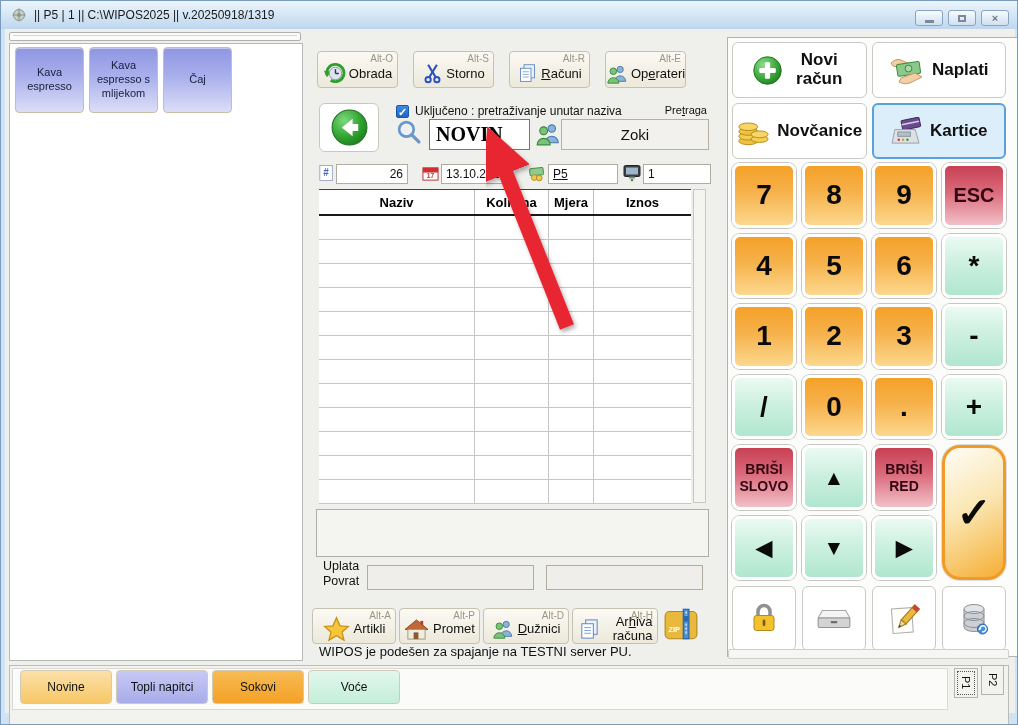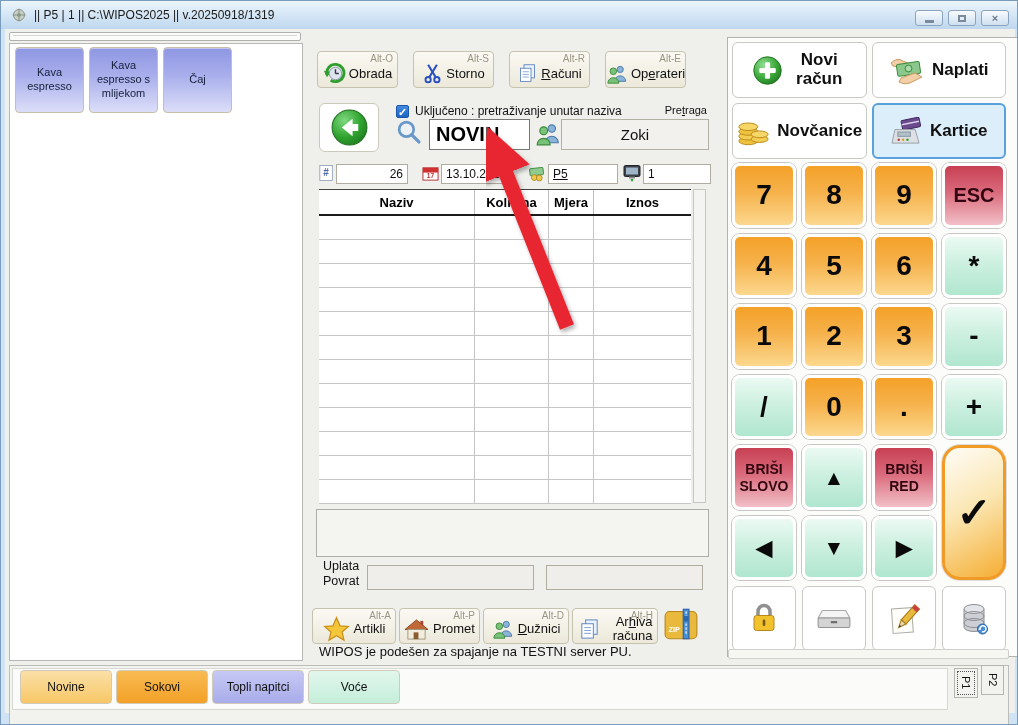--- a/index.html
+++ b/index.html
@@ -30,21 +30,21 @@
   .tb-btn .lbl{font-size:13px;color:#111;}
   .tb-btn svg{flex:none;}
 
   .chk-row{position:absolute;left:395px;top:103px;display:flex;align-items:center;gap:6px;}
   .checkbox{width:13px;height:13px;background:linear-gradient(#3f8ae0,#1e66c4);border:1px solid #1a56a8;border-radius:2px;color:#fff;font-size:11px;line-height:12px;text-align:center;font-weight:bold;}
   .chk-label{font-size:12px;color:#111;}
   .pretraga{position:absolute;left:648px;top:103px;width:58px;font-size:11px;text-align:right;color:#111;}
 
   .back-btn{position:absolute;left:318px;top:102px;width:60px;height:49px;background:#fff;border:1px solid #ccc8ba;border-radius:6px;display:flex;align-items:center;justify-content:center;}
   .magnifier{position:absolute;left:394px;top:117px;}
-  .search-input{position:absolute;left:428px;top:118px;width:101px;height:31px;border:1px solid #777;background:#fff;font-weight:bold;font-size:20px;padding:0 6px;font-family:Liberation Sans, sans-serif;color:#000;}
+  .search-input{position:absolute;left:428px;top:118px;width:101px;height:31px;border:1px solid #777;background:#fff;font-weight:bold;font-size:20px;padding:0 6px;font-family:Liberation Serif, serif;color:#000;}
   .people-sm{position:absolute;left:534px;top:120px;}
   .operator-field{position:absolute;left:560px;top:118px;width:148px;height:31px;background:#f2f1ee;border:1px solid #b4b0a4;display:flex;align-items:center;justify-content:center;font-size:15px;color:#111;}
 
   .info-ic{position:absolute;}
   .info-field{position:absolute;height:20px;background:#fff;border:1px solid #b0aca0;font-size:12px;display:flex;align-items:center;padding:0 4px;color:#111;}
   .ra{justify-content:flex-end;}
 
   .rtable{position:absolute;left:318px;top:188px;width:372px;border-top:1px solid #444;}
   .thead{display:flex;height:26px;border-bottom:2px solid #1a1a1a;background:#fff;}
   .thc{font-weight:bold;font-size:13px;display:flex;align-items:center;justify-content:center;border-right:1px solid #bdbdbd;color:#000;}
@@ -513,25 +513,25 @@
     </div>
   </div>
   <div class="rp-bottom-strip"></div>
 
   <div class="bottom-bar">
     <div class="tab-page"></div>
     <div class="cat-row">
       <div class="cat-btn cat-0">
           <span>Novine</span>
         </div>
+      <div class="cat-btn cat-2">
+          <span>Topli napitci</span>
+        </div>
       <div class="cat-btn cat-1">
           <span>Sokovi</span>
-        </div>
-      <div class="cat-btn cat-2">
-          <span>Topli napitci</span>
         </div>
       <div class="cat-btn cat-3">
           <span>Voće</span>
         </div>
     </div>
   </div>
   <div class="ptab selected" style="left:953px;top:667px;width:24px;height:30px;">
       <span>P1</span>
     </div>
   <div class="ptab" style="left:980px;top:664px;width:23px;height:30px;">

